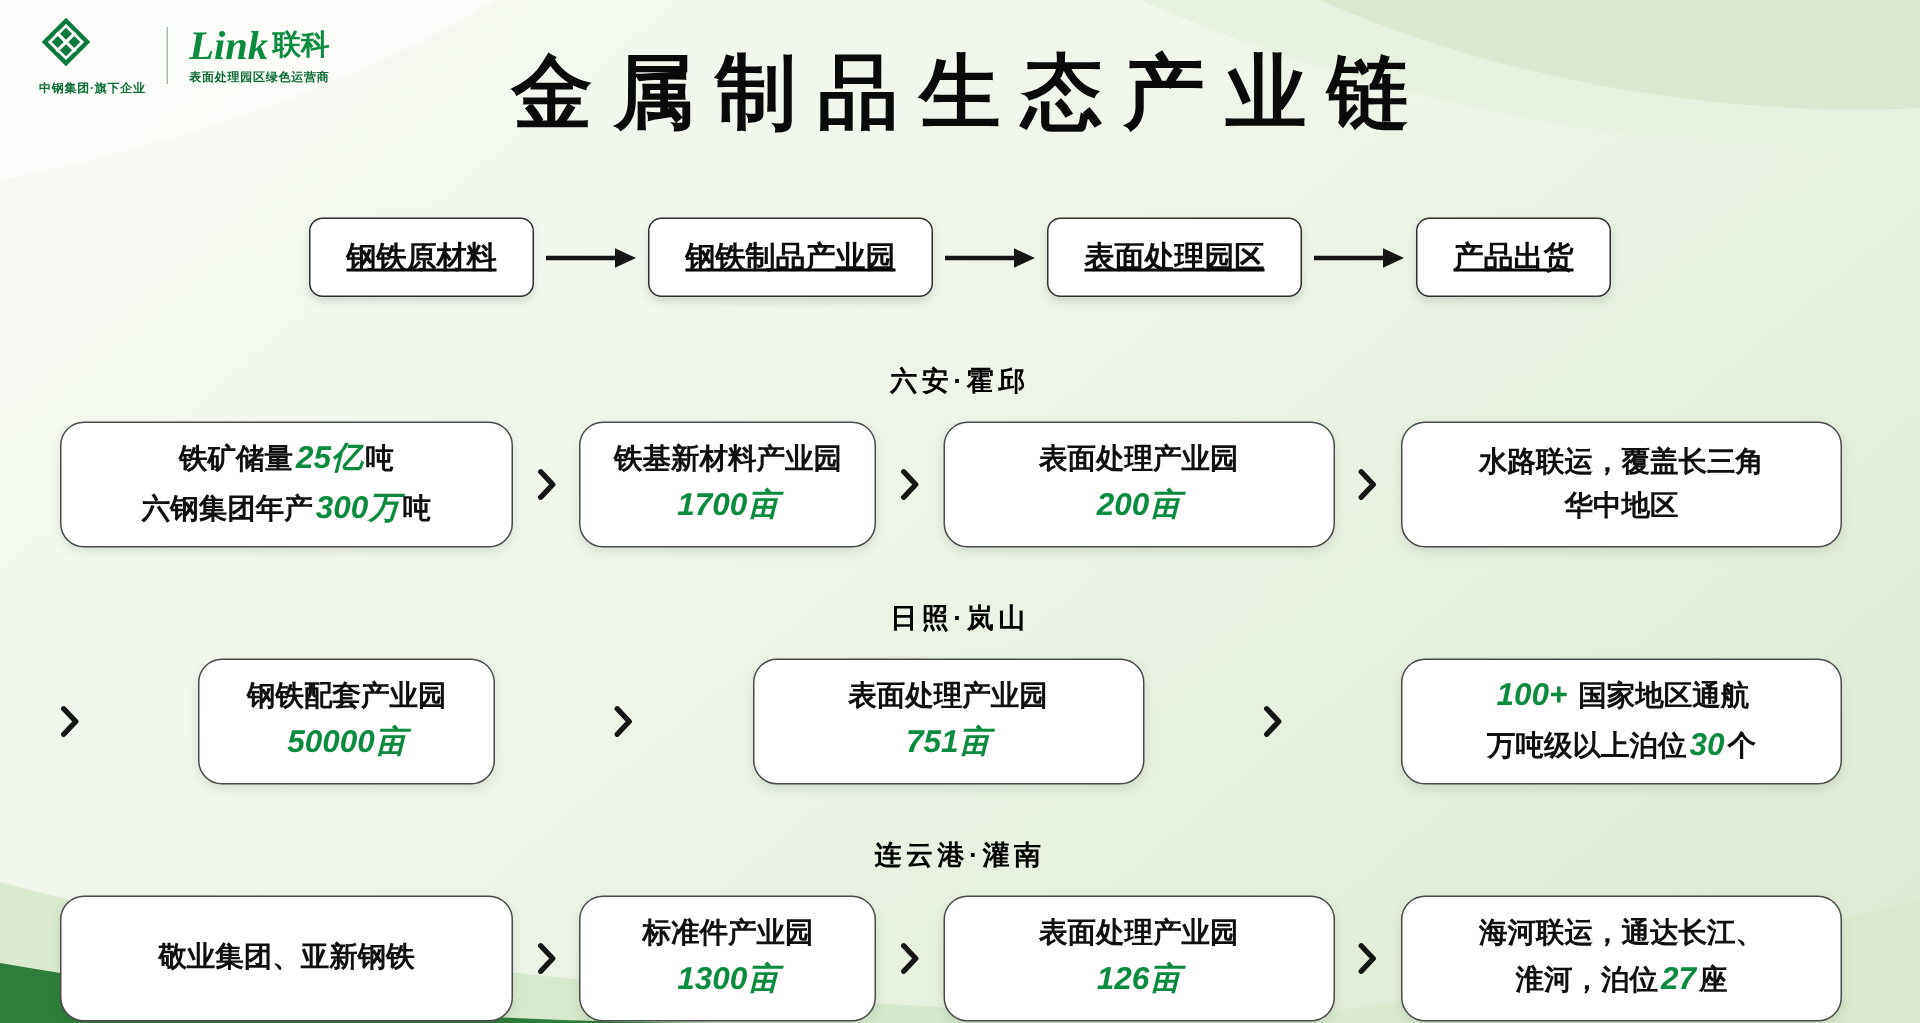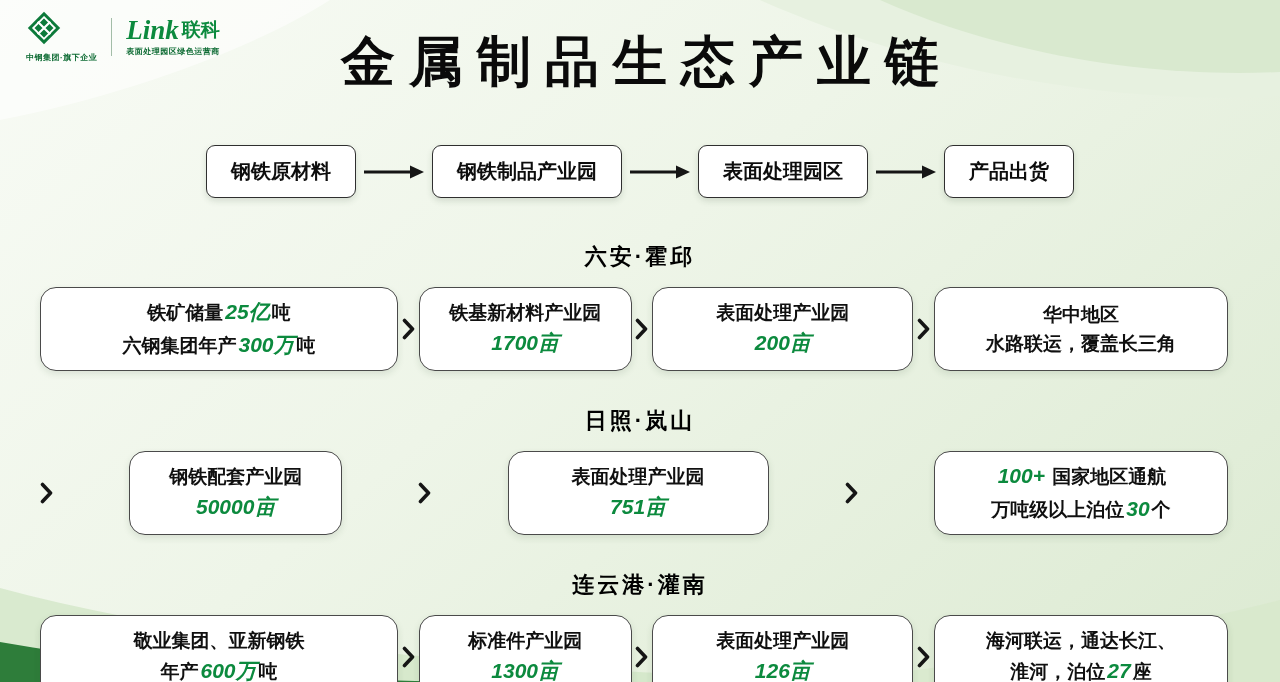--- a/index.html
+++ b/index.html
@@ -18,34 +18,34 @@
   .brand2 { display: flex; flex-direction: column; align-items: flex-start; gap: 2px; }
   .brand2-row { display: flex; align-items: flex-start; gap: 3px; }
   .brand-latin { font-family: "Liberation Serif", "DejaVu Serif", serif; font-style: italic; font-weight: 700; font-size: 27px; line-height: 1; color: #0c8a3e; }
   .brand-cn { font-size: 19px; font-weight: 800; color: #0c8a3e; }
 
   
   .page-title { text-align: center; padding-top: 26px; font-size: 54px; font-weight: 900; color: #0a0a0a;
                 letter-spacing: 14px; text-indent: 14px; }
 
   
-  .flow { margin-top: 46px; display: flex; justify-content: center; align-items: center; gap: 6px; }
+  .flow { margin-top: 46px; display: flex; justify-content: center; align-items: center; gap: 6px; text-decoration: underline; }
   .fbox { background: #fff; border: 1.5px solid #2f2f2f; border-radius: 9px; padding: 12px 24px;
           font-size: 20px; font-weight: 800; color: #0d0d0d; white-space: nowrap;
           box-shadow: 0 3px 6px rgba(40,70,40,.15); }
   .farrow { display: inline-flex; align-items: center; margin: 0 2px; }
 
   
-  .section-title { margin-top: 44px; text-align: center; font-size: 22px; font-weight: 800; letter-spacing: 3px; color: #000; }
+  .section-title { margin-top: 44px; text-align: center; font-size: 18px; font-weight: 800; letter-spacing: 3px; color: #000; }
   .section-title.tight { margin-top: 35px; }
   .row { margin-top: 15px; display: flex; align-items: center; justify-content: space-between; padding: 0 52px 0 40px; }
   .ibox { background: #fff; border: 1.5px solid #4a4a4a; border-radius: 16px; min-height: 84px;
           display: flex; flex-direction: column; justify-content: center; padding: 8px 6px;
           box-shadow: 0 3px 7px rgba(40,70,40,.12); }
-  .c1 { width: 358px; } .c2 { width: 213px; } .c3 { width: 261px; } .c4 { width: 294px; }
+  .c1 { width: 302px; } .c2 { width: 198px; } .c3 { width: 261px; } .c4 { width: 294px; }
   .line { text-align: center; font-size: 19px; font-weight: 700; color: #101010; line-height: 1.55; white-space: nowrap; }
   .hl { color: #0c8a3e; font-style: italic; font-weight: 800; font-size: 21px; padding: 0 2px; }
   .chev { display: inline-flex; align-items: center; }
 </style>
 </head>
 <body>
 
 <div class="stage">
 
   <svg class="bg" viewBox="0 0 1280 682" preserveAspectRatio="none" aria-hidden="true">
@@ -131,22 +131,22 @@
         <div class="ibox c3">
           <div class="line"><span>表面处理产业园</span></div>
           <div class="line"><span class="hl">200亩</span></div>
         </div>
         <span class="chev">
             <svg width="13" height="22" viewBox="0 0 13 22">
               <polyline points="2.5,2.5 10.5,11 2.5,19.5" fill="none" stroke="#151515" stroke-width="3.6" stroke-linecap="round" stroke-linejoin="round"></polyline>
             </svg>
           </span>
         <div class="ibox c4">
+          <div class="line"><span>水路联运，覆盖长三角</span></div>
           <div class="line"><span>华中地区</span></div>
-          <div class="line"><span>水路联运，覆盖长三角</span></div>
         </div>
       </div>
     </div>
 
     <div>
       <div class="section-title tight">日照·岚山</div>
       <div class="row">
         <span class="chev">
             <svg width="13" height="22" viewBox="0 0 13 22">
               <polyline points="2.5,2.5 10.5,11 2.5,19.5" fill="none" stroke="#151515" stroke-width="3.6" stroke-linecap="round" stroke-linejoin="round"></polyline>
@@ -175,21 +175,20 @@
           <div class="line"><span>万吨级以上泊位</span><span class="hl">30</span><span>个</span></div>
         </div>
       </div>
     </div>
 
     <div>
       <div class="section-title tight">连云港·灌南</div>
       <div class="row">
         <div class="ibox c1">
           <div class="line"><span>敬业集团、亚新钢铁</span></div>
-          <div class="line"><span>年产</span><span class="hl">600万</span><span>吨</span></div>
         </div>
         <span class="chev">
             <svg width="13" height="22" viewBox="0 0 13 22">
               <polyline points="2.5,2.5 10.5,11 2.5,19.5" fill="none" stroke="#151515" stroke-width="3.6" stroke-linecap="round" stroke-linejoin="round"></polyline>
             </svg>
           </span>
         <div class="ibox c2">
           <div class="line"><span>标准件产业园</span></div>
           <div class="line"><span class="hl">1300亩</span></div>
         </div>

